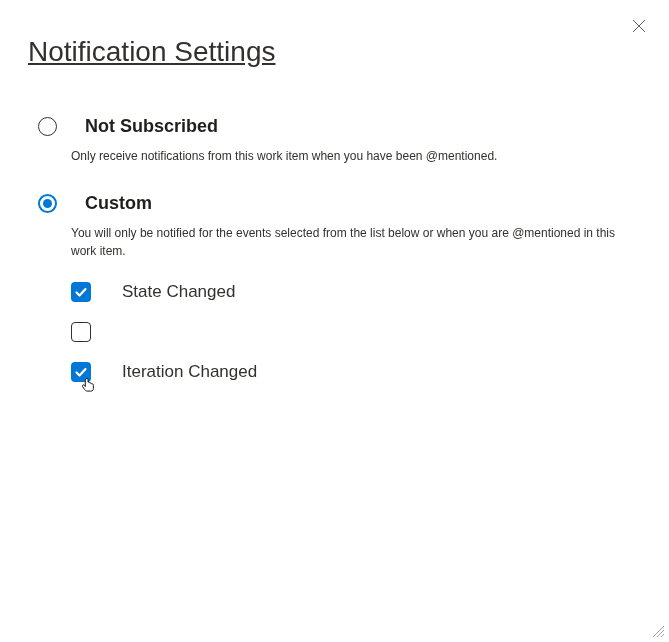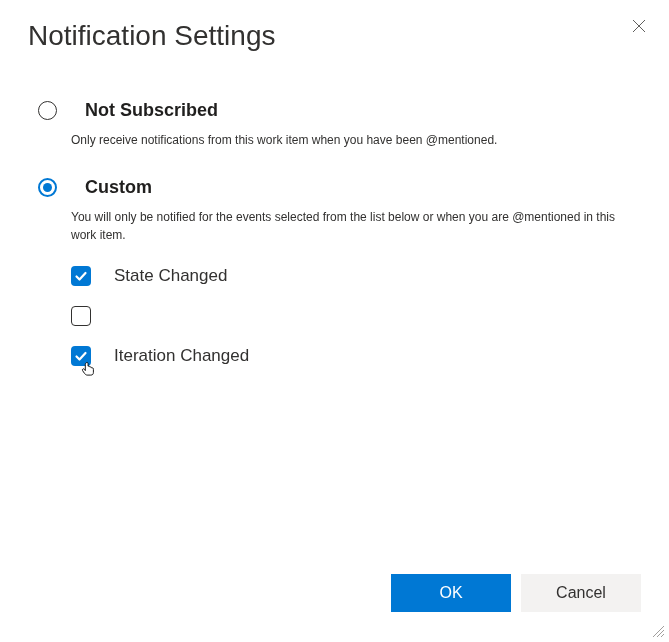--- a/index.html
+++ b/index.html
@@ -34,21 +34,23 @@
       color: #605e5c;
     }
     .close-btn svg {
       width: 14px;
       height: 14px;
     }
     .title {
       font-size: 28px;
       font-weight: 300;
       color: #323130;
+      margin-top: 16px;
       margin-bottom: 48px;
+      text-decoration: underline;
     }
     .options {
       padding-left: 10px;
     }
     .option {
       margin-bottom: 28px;
     }
     .option-header {
       display: flex;
       align-items: center;
@@ -89,21 +91,21 @@
       line-height: 1.5;
       max-width: 570px;
     }
     .checks {
       margin-left: 33px;
       margin-top: 22px;
     }
     .check-row {
       display: flex;
       align-items: center;
-      gap: 23px;
+      gap: 31px;
       margin-bottom: 20px;
       cursor: pointer;
       position: relative;
     }
     .checkbox {
       width: 20px;
       height: 20px;
       border-radius: 4px;
       flex-shrink: 0;
       display: flex;
@@ -230,24 +232,20 @@
           <svg class="cursor-icon" viewBox="0 0 20 20">
             <path d="M7 14 L7 7 C7 6 8 5 9 5 C10 5 10 6 10 7 L10 9 L11 9 C12 9 12 10 12 10 L13 10 C14 10 14 11 14 11 L15 11 C16 11 16 12 16 13 L16 16 C16 18 15 19 13 19 L9 19 C8 19 7 18 6 17 L4 14 C3.5 13 4 12 5 12 C6 12 6.5 13 7 14 Z" fill="white" stroke="black" stroke-width="1"></path>
           </svg>
         </div>
 
       </div>
     </div>
 
   </div>
 
-  <div class="footer">
-    <button class="btn btn-primary">OK</button>
-    <button class="btn btn-secondary">Cancel</button>
-  </div>
 
   <svg class="resize-grip" viewBox="0 0 14 14">
     <line x1="2" y1="13" x2="13" y2="2" stroke="#a19f9d" stroke-width="1"></line>
     <line x1="6" y1="13" x2="13" y2="6" stroke="#a19f9d" stroke-width="1"></line>
     <line x1="10" y1="13" x2="13" y2="10" stroke="#a19f9d" stroke-width="1"></line>
   </svg>
 
 </div>
 
 </body></html>

